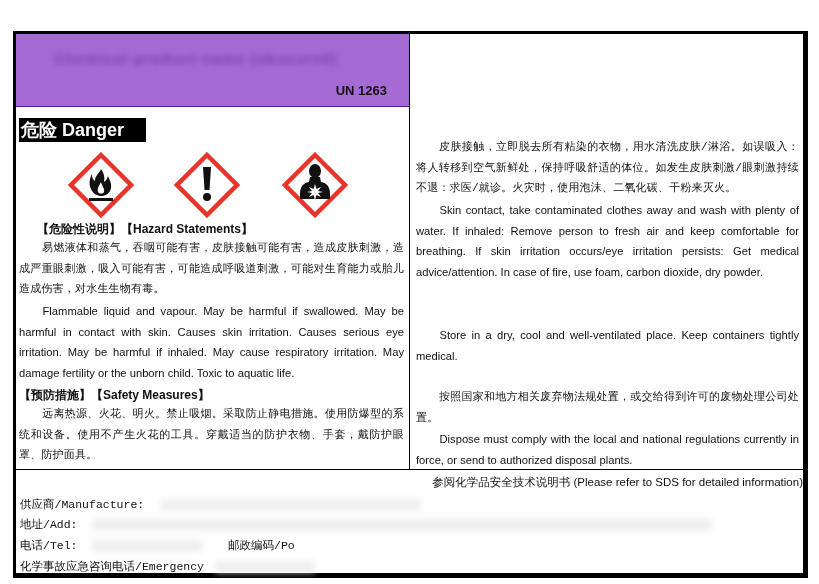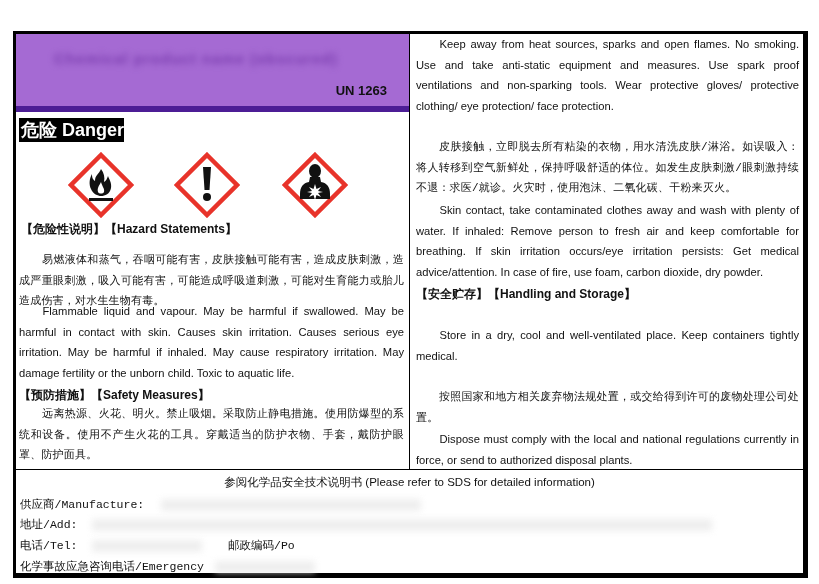--- a/index.html
+++ b/index.html
@@ -7,38 +7,38 @@
          font-family:"Liberation Sans", "DejaVu Sans", sans-serif; color:#111; }
   .frame { position:absolute; left:13px; top:31px; width:795px; height:547px;
            border-left:3px solid #000; border-top:3px solid #000; border-right:5px solid #000; border-bottom:5px solid #000;
            box-sizing:border-box; }
   .col-left { position:absolute; left:16px; top:34px; width:393px; height:436px; }
   .col-divider { position:absolute; left:409px; top:34px; width:1px; height:436px; background:#000; }
   .col-right { position:absolute; left:410px; top:34px; width:393px; height:436px; }
   .row-divider { position:absolute; left:16px; top:469px; width:787px; height:1px; background:#000; }
 
   .header-band { position:absolute; left:0; top:0; width:393px; height:72px; background:#a56ad3;
-                 border-bottom:6px solid #4c1d95; }
+                 border-bottom:1px solid #4c1d95; }
   .product-name { position:absolute; left:38px; top:16px; width:320px; height:16px;
                   color:#7a3cae; filter:blur(3px); font-weight:bold; font-size:15px; letter-spacing:1px; }
   .un-number { position:absolute; right:22px; top:49px; font-weight:bold; font-size:13px; color:#111; }
 
   .signal { position:absolute; left:3px; top:84px; background:#000; color:#fff; font-weight:bold;
-            font-size:18px; padding:1px 0 1px 2px; line-height:22px; }
+            font-size:18px; padding:1px 22px 1px 2px; line-height:22px; }
 
   .pictos { position:absolute; left:0; top:114px; width:393px; height:70px; }
   .picto { position:absolute; top:4px; width:66px; height:66px; }
 
   .sec-title { position:absolute; font-weight:bold; font-size:12px; line-height:16px; white-space:nowrap; }
   .para { position:absolute; font-size:11.2px; line-height:20.7px; text-align:justify; text-align-last:left; }
   .para.indent { text-indent:2.1em; }
   .cn { font-family:Liberation Mono, monospace; font-size:11px; letter-spacing:0.2px; }
 
   .footer { position:absolute; left:16px; top:470px; width:787px; height:104px; font-size:11.5px; }
-  .footer .refer { position:absolute; left:0; width:787px; top:5px; text-align:center; }
+  .footer .refer { position:absolute; left:0; width:787px; top:5px; text-align:right; }
   .footer .line { position:absolute; left:4px; white-space:nowrap;font-family:Liberation Mono, monospace; }
   .blur { display:inline-block; height:12px; background:#e8e8e8; filter:blur(3px); vertical-align:middle; opacity:.7; }
 </style>
 </head>
 <body>
 
 <div class="frame"></div>
 
 <div class="col-left">
   <div class="header-band">
@@ -61,37 +61,35 @@
       <circle cx="33" cy="45" r="4" fill="#111"></circle>
     </svg>
     <svg class="picto" style="left:266px" viewBox="0 0 66 66">
       <polygon points="33,3 63,33 33,63 3,33" fill="#fff" stroke="#e8332a" stroke-width="4.5"></polygon>
       <ellipse cx="33" cy="19" rx="6" ry="7" fill="#111"></ellipse>
       <path d="M28 25 L38 25 L39 30 C45 31 48 35 48 42 L48 47 L18 47 L18 42 C18 35 21 31 27 30 Z" fill="#111"></path>
       <path d="M33 32 L34.5 37 L39 35 L36 39 L41 40 L36 41 L39 45 L34.5 43 L33 48 L31.5 43 L27 45 L30 41 L25 40 L30 39 L27 35 L31.5 37 Z" fill="#fff"></path>
     </svg>
   </div>
 
-  <div class="sec-title" style="left:5px; top:187px">【危险性说明】【Hazard Statements】</div>
-  <div class="para indent cn" style="left:3px; top:216px; width:385px">易燃液体和蒸气，吞咽可能有害，皮肤接触可能有害，造成皮肤刺激，造成严重眼刺激，吸入可能有害，可能造成呼吸道刺激，可能对生育能力或胎儿造成伤害，对水生生物有毒。</div>
+  <div class="sec-title" style="left:21px; top:187px">【危险性说明】【Hazard Statements】</div>
+  <div class="para indent cn" style="left:3px; top:204px; width:385px">易燃液体和蒸气，吞咽可能有害，皮肤接触可能有害，造成皮肤刺激，造成严重眼刺激，吸入可能有害，可能造成呼吸道刺激，可能对生育能力或胎儿造成伤害，对水生生物有毒。</div>
   <div class="para indent" style="left:3px; top:267px; width:385px">Flammable liquid and vapour. May be harmful if swallowed. May be harmful in contact with skin. Causes skin irritation. Causes serious eye irritation. May be harmful if inhaled. May cause respiratory irritation. May damage fertility or the unborn child. Toxic to aquatic life.</div>
 
   <div class="sec-title" style="left:3px; top:353px">【预防措施】【Safety Measures】</div>
   <div class="para indent cn" style="left:3px; top:370px; width:385px">远离热源、火花、明火。禁止吸烟。采取防止静电措施。使用防爆型的系统和设备。使用不产生火花的工具。穿戴适当的防护衣物、手套，戴防护眼罩、防护面具。</div>
 </div>
 
 <div class="col-divider"></div>
 
 <div class="col-right">
-  <div class="para indent" style="left:6px; top:0px; width:383px">Keep away from heat sources, sparks and open flames. No smoking. Use and take anti-static equipment and measures. Use spark proof ventilations and non-sparking tools. Wear protective gloves/ protective clothing/ eye protection/ face protection.</div>
 
   <div class="para indent cn" style="left:6px; top:103px; width:383px">皮肤接触，立即脱去所有粘染的衣物，用水清洗皮肤/淋浴。如误吸入：将人转移到空气新鲜处，保持呼吸舒适的体位。如发生皮肤刺激/眼刺激持续不退：求医/就诊。火灾时，使用泡沫、二氧化碳、干粉来灭火。</div>
   <div class="para indent" style="left:6px; top:166px; width:383px">Skin contact, take contaminated clothes away and wash with plenty of water. If inhaled: Remove person to fresh air and keep comfortable for breathing. If skin irritation occurs/eye irritation persists: Get medical advice/attention. In case of fire, use foam, carbon dioxide,  dry powder.</div>
 
-  <div class="sec-title" style="left:6px; top:252px">【安全贮存】【Handling and Storage】</div>
   <div class="para indent" style="left:6px; top:291px; width:383px">Store in a dry, cool and well-ventilated place. Keep containers tightly medical.</div>
 
   <div class="para indent cn" style="left:6px; top:353px; width:383px">按照国家和地方相关废弃物法规处置，或交给得到许可的废物处理公司处置。</div>
   <div class="para indent" style="left:6px; top:395px; width:383px">Dispose must comply with the local and national regulations currently in force, or send to authorized disposal plants.</div>
 </div>
 
 <div class="row-divider"></div>
 
 <div class="footer">
   <div class="refer">参阅化学品安全技术说明书 (Please refer to SDS for detailed information)</div>

